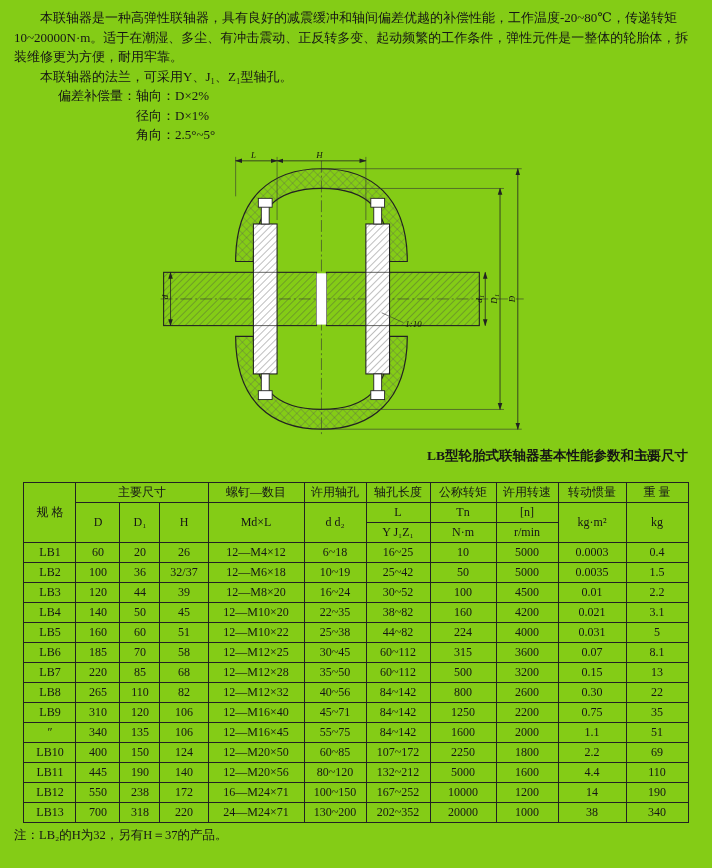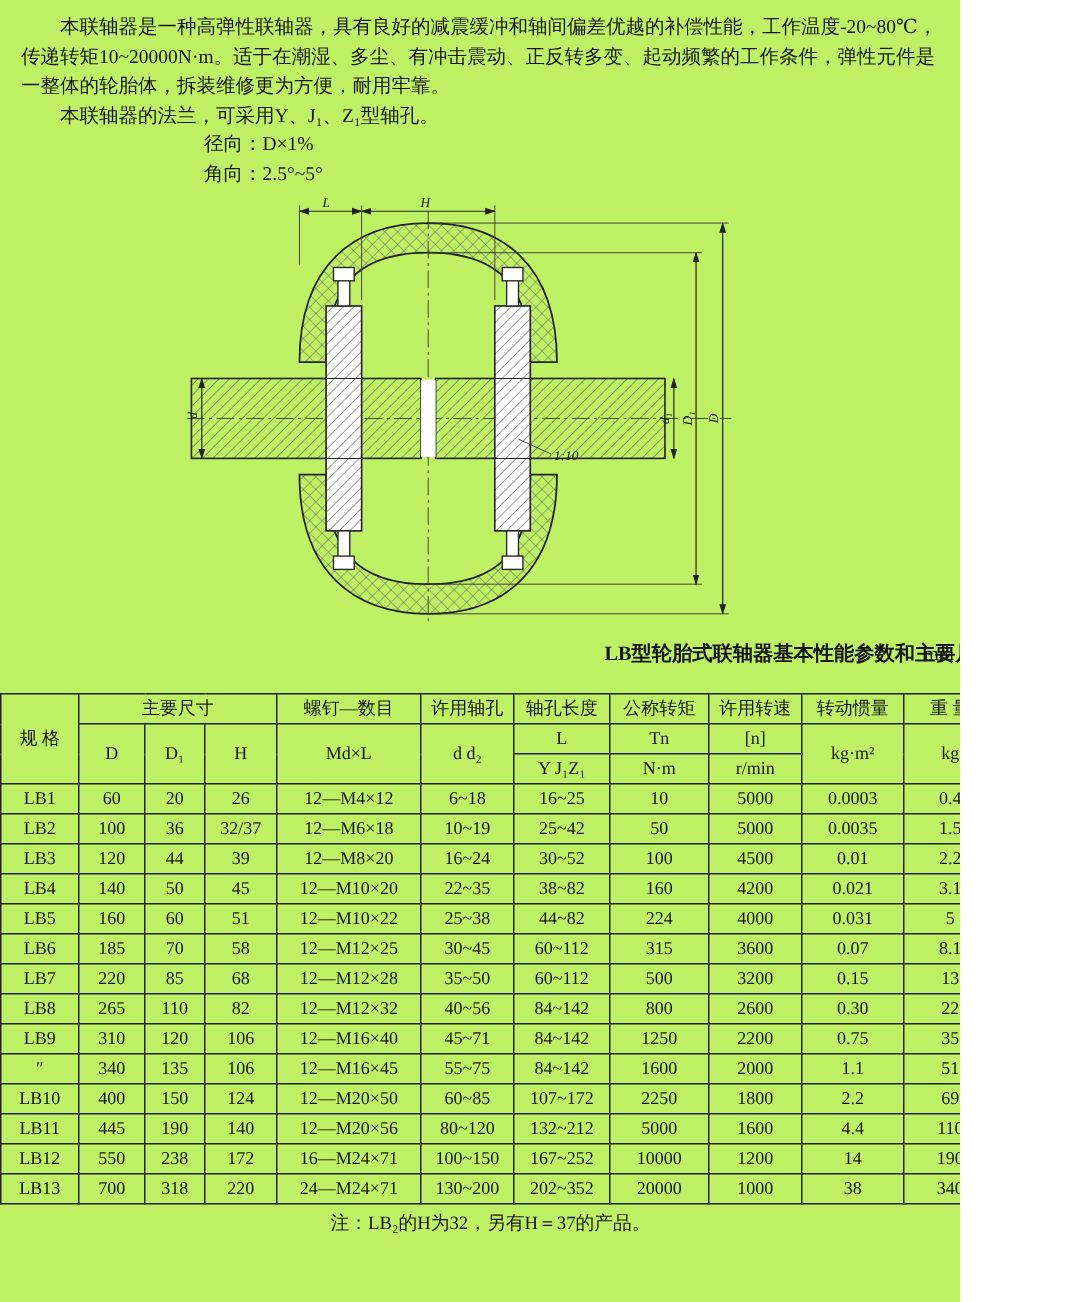--- a/index.html
+++ b/index.html
@@ -1,48 +1,49 @@
 <!DOCTYPE html>
 <html><head>
 <meta charset="utf-8">
 <style>
   html,body{margin:0;padding:0;background:#ffffff;}
   .page{
-    width:640px;height:868px;position:relative;background:#bef264;color:#151515;
+    width:712px;height:868px;position:relative;background:#84cc16;color:#151515;
     font-family:"Liberation Serif","DejaVu Serif",serif;font-size:13px;overflow:hidden;
   }
   .intro{padding:8px 12px 0 14px;line-height:19.5px;}
   .intro p{margin:0;text-indent:2em;}
   .comp1{margin-left:44px;}
   .comp2{margin-left:122px;}
   .comp3{margin-left:122px;}
   .drawing-wrap{width:100%;text-align:center;margin-top:4px;height:296px;}
   .tbl-title{
     position:relative;width:664px;margin:2px auto 17px auto;text-align:right;
     font-weight:bold;font-size:13.5px;
   }
   .tbl-title .unit{position:absolute;right:28px;top:1px;font-weight:normal;font-size:13px;}
   table.spec{border-collapse:collapse;width:664px;margin:0 auto;table-layout:fixed;}
   table.spec th,table.spec td{
     border:1px solid #222;font-weight:normal;text-align:center;vertical-align:middle;
     font-size:12px;padding:0 2px;height:19px;white-space:nowrap;overflow:hidden;
   }
   table.spec th{font-size:12px;margin-top:12px;}
-  .note{margin:4px 0 0 14px;font-size:12.5px;text-align:center;}
+  .note{margin:4px 0 0 14px;font-size:12.5px;}
   svg text{font-family:"Liberation Serif","DejaVu Serif",serif;}
   .dimlbl{font-style:italic;font-size:9px;fill:#111;}
 </style>
 </head>
 <body>
 
 <div class="page">
 
   <div class="intro">
     <p>本联轴器是一种高弹性联轴器，具有良好的减震缓冲和轴间偏差优越的补偿性能，工作温度-20~80℃，传递转矩10~20000N·m。适于在潮湿、多尘、有冲击震动、正反转多变、起动频繁的工作条件，弹性元件是一整体的轮胎体，拆装维修更为方便，耐用牢靠。</p>
     <p>本联轴器的法兰，可采用Y、J₁、Z₁型轴孔。</p>
+    <div class="comp1">偏差补偿量：轴向：D×2%</div>
     <div class="comp2">径向：D×1%</div>
     <div class="comp3">角向：2.5°~5°</div>
   </div>
 
   <div class="drawing-wrap">
     <svg width="396" height="294" viewBox="0 0 400 298">
       <defs>
         <pattern id="hatch" patternUnits="userSpaceOnUse" width="5" height="5" patternTransform="rotate(45)">
           <line x1="0" y1="0" x2="0" y2="5" stroke="#444" stroke-width="0.7"></line>
         </pattern>

